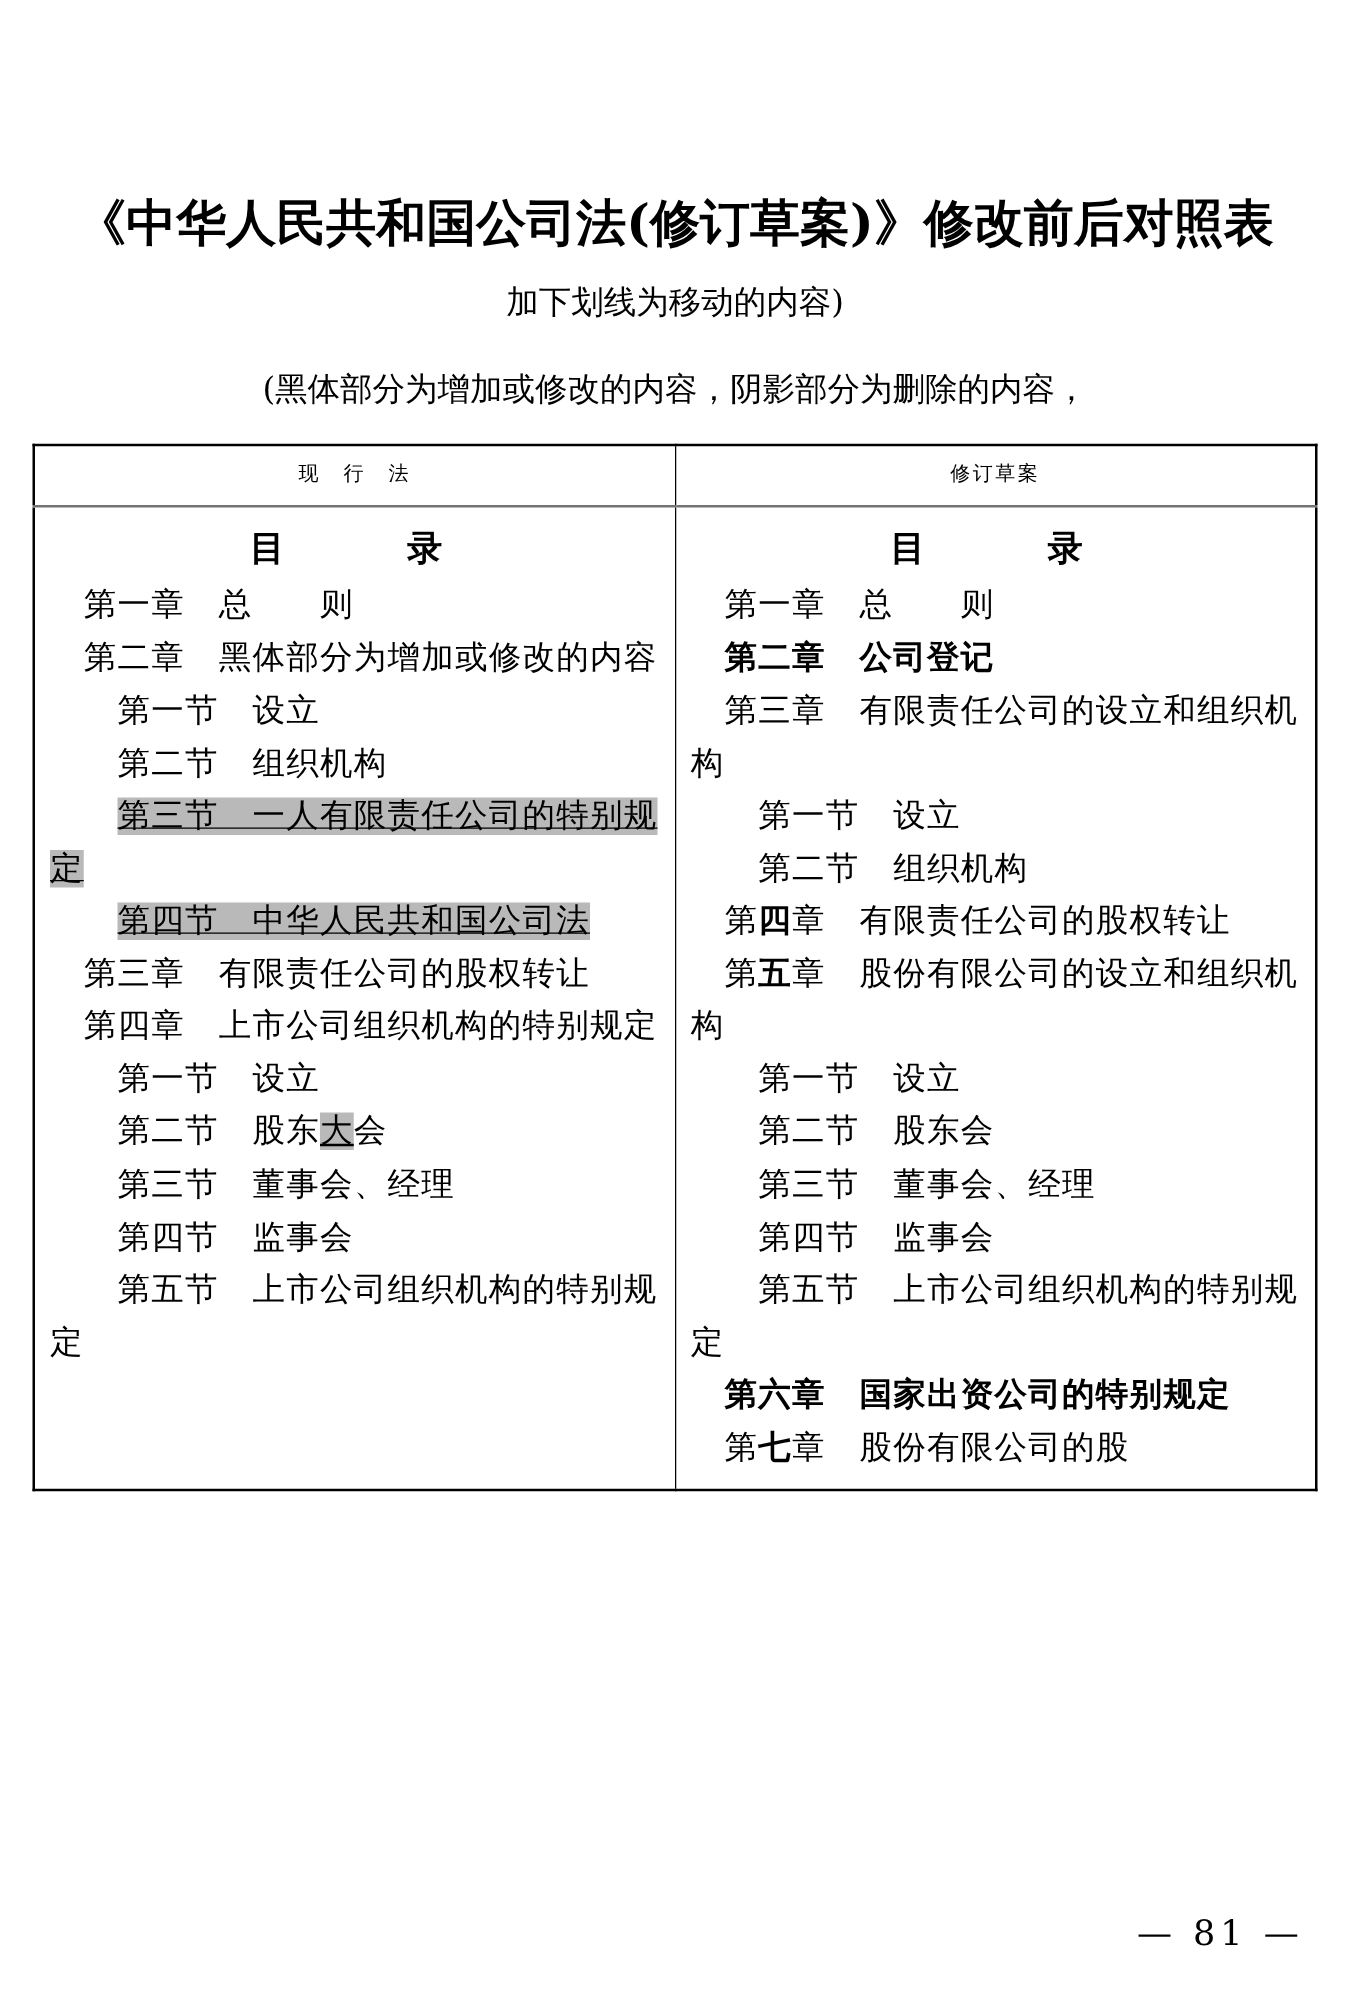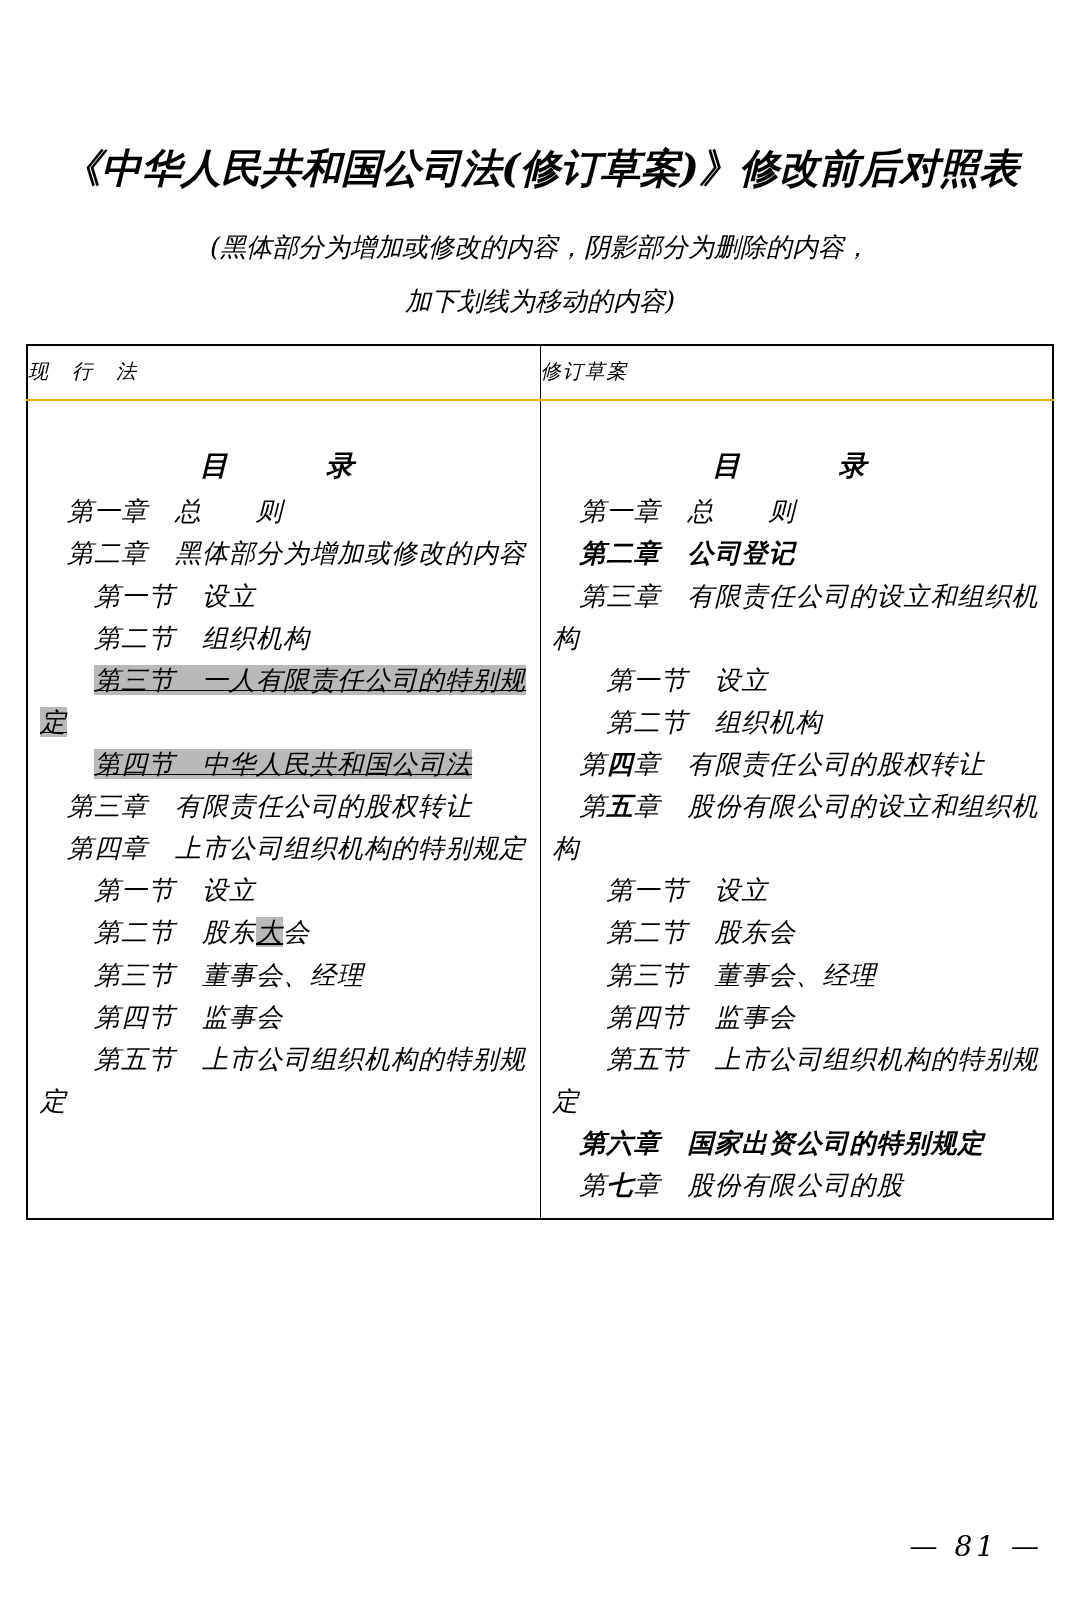--- a/index.html
+++ b/index.html
@@ -12,23 +12,22 @@
     height: 1597px;
     font-family: "DejaVu Serif", "Liberation Serif", serif;
     color: #000000;
     position: relative;
     overflow: hidden;
   }
   .page {
     width: 1080px;
     height: 1597px;
     box-sizing: border-box;
-    padding: 4px 26px;
+    padding: 15px 26px;
     position: relative;
-    font-style: italic;
   }
   .doc-title {
     font-family: "DejaVu Serif", "Liberation Serif", serif;
     font-weight: bold;
     font-size: 40px;
     text-align: center;
     letter-spacing: 0px;
     margin: 0;
     padding-top: 142px;
     line-height: 1.1;
@@ -50,40 +49,40 @@
     margin-top: 30px;
     table-layout: fixed;
     border: 2px solid #000;
   }
   table.cmp td, table.cmp th {
     border: 1px solid #000;
     vertical-align: top;
     padding: 0;
   }
   table.cmp .colhead {
-    font-size: 20px;
+    text-align: center;
+    font-size: 16px;
     font-family: "DejaVu Serif", "Liberation Serif", serif;
     padding: 12px 0 14px 0;
     letter-spacing: 2px;
-    border-bottom: 2px solid #eab308;
+    border-bottom: 2px solid #737373;
   }
   .cell-body {
     padding: 10px 12px 12px 12px;
     font-size: 26px;
     line-height: 1.62;
     font-family: "DejaVu Serif", "Liberation Serif", serif;
     letter-spacing: 1px;
   }
   .catalog-head {
     text-align: center;
     font-weight: bold;
     font-size: 28px;
     letter-spacing: 14px;
     margin-bottom: 2px;
-    margin-top: 32px;
   }
   .ln {
     white-space: pre-wrap;
     word-break: break-all;
   }
   .bold { font-weight: bold; }
   .del {
     background: #b9b9b9;
     text-decoration: underline;
     text-decoration-thickness: 1px;
@@ -103,22 +102,22 @@
   .col-left { width: 50%; }
   .col-right { width: 50%; }
 </style>
 </head>
 <body>
 
 <div class="page">
 
   <h1 class="doc-title">《中华人民共和国公司法(修订草案)》修改前后对照表</h1>
 
+  <div class="doc-subtitle sub2">加下划线为移动的内容)</div>
   <div class="doc-subtitle sub1">(黑体部分为增加或修改的内容，阴影部分为删除的内容，</div>
-  <div class="doc-subtitle sub2">加下划线为移动的内容)</div>
 
   <table class="cmp">
     <tbody>
         <tr>
       <td class="colhead col-left">现　行　法</td>
       <td class="colhead col-right">修订草案</td>
     </tr>
     <tr>
       <td class="col-left">
         <div class="cell-body">

